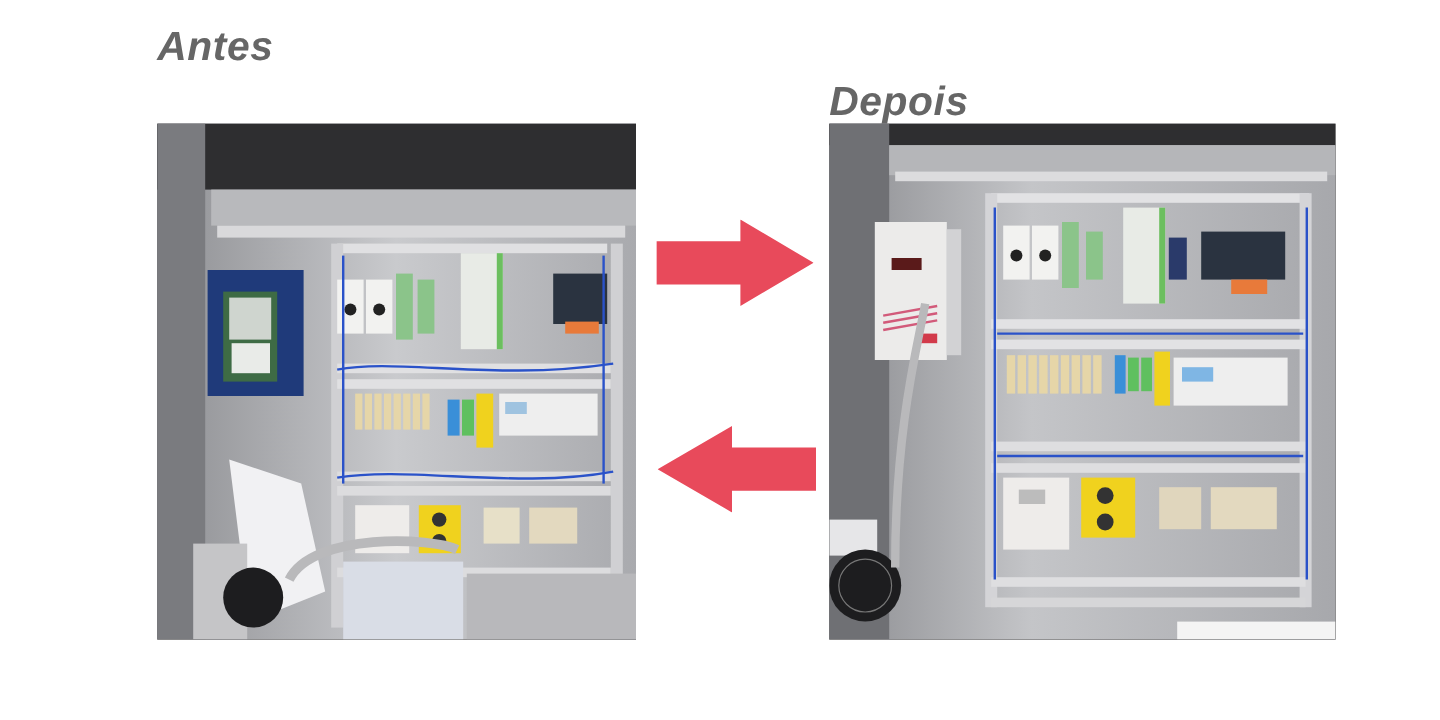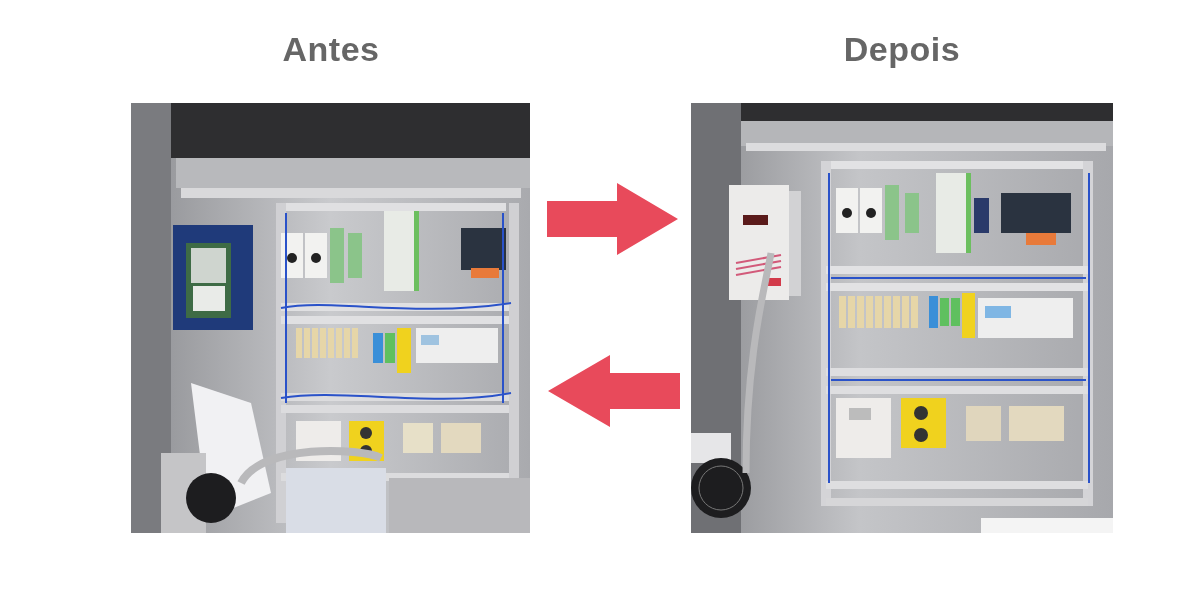--- a/index.html
+++ b/index.html
@@ -1,21 +1,21 @@
 <!DOCTYPE html>
 <html><head>
 <meta charset="utf-8">
 <style>
   html, body { margin:0; padding:0; }
   body { width:1200px; height:600px; background:#ffffff; position:relative; overflow:hidden;
          font-family:"Liberation Sans", sans-serif; }
-  .title { position:absolute; top:30px; font-weight:bold; font-size:34px; color:#666666;
-           text-align:center; letter-spacing:0.5px; }
+  .title { position:absolute; top:20px; font-weight:bold; font-size:34px; color:#666666;
+           letter-spacing:0.5px;font-style:italic; }
   #title-before { left:131px; width:400px; }
-  #title-after  { left:691px; width:422px; }
+  #title-after  { left:691px; width:422px;margin-top:46px; }
 
   .photo { position:absolute; top:103px; height:430px; overflow:hidden; background:#3a3a3c; }
   #photo-before { left:131px; width:399px; }
   #photo-after  { left:691px; width:422px; }
 
   .arrow { position:absolute; }
   #arrow-right { left:547px; top:183px; width:131px; height:72px; }
   #arrow-left  { left:548px; top:355px; width:132px; height:72px; }
 </style>
 </head>

